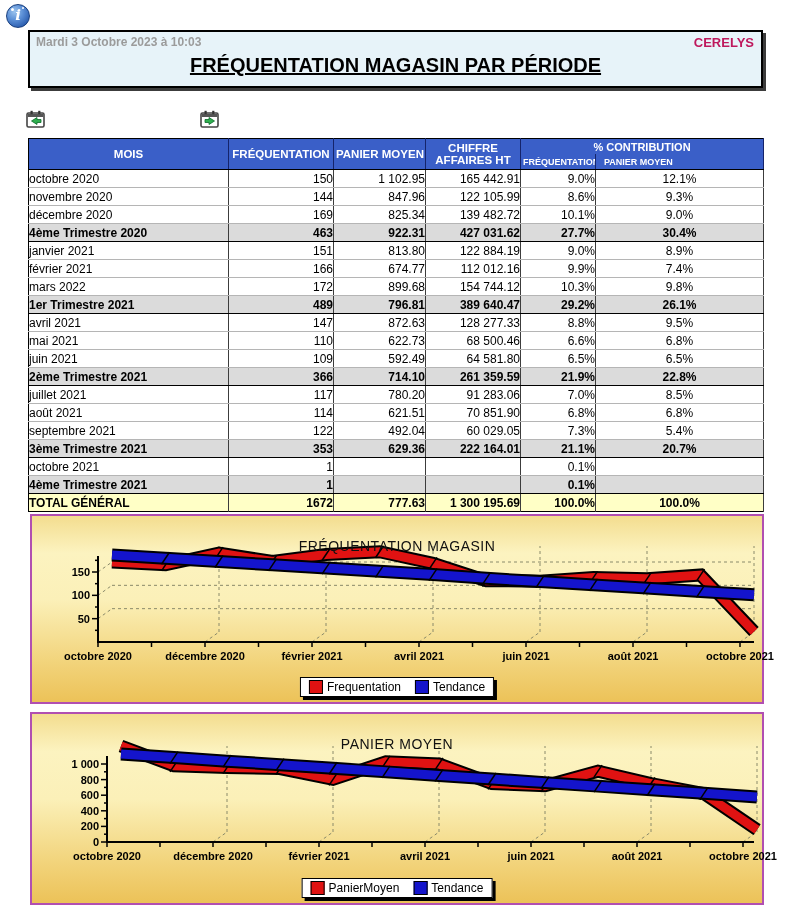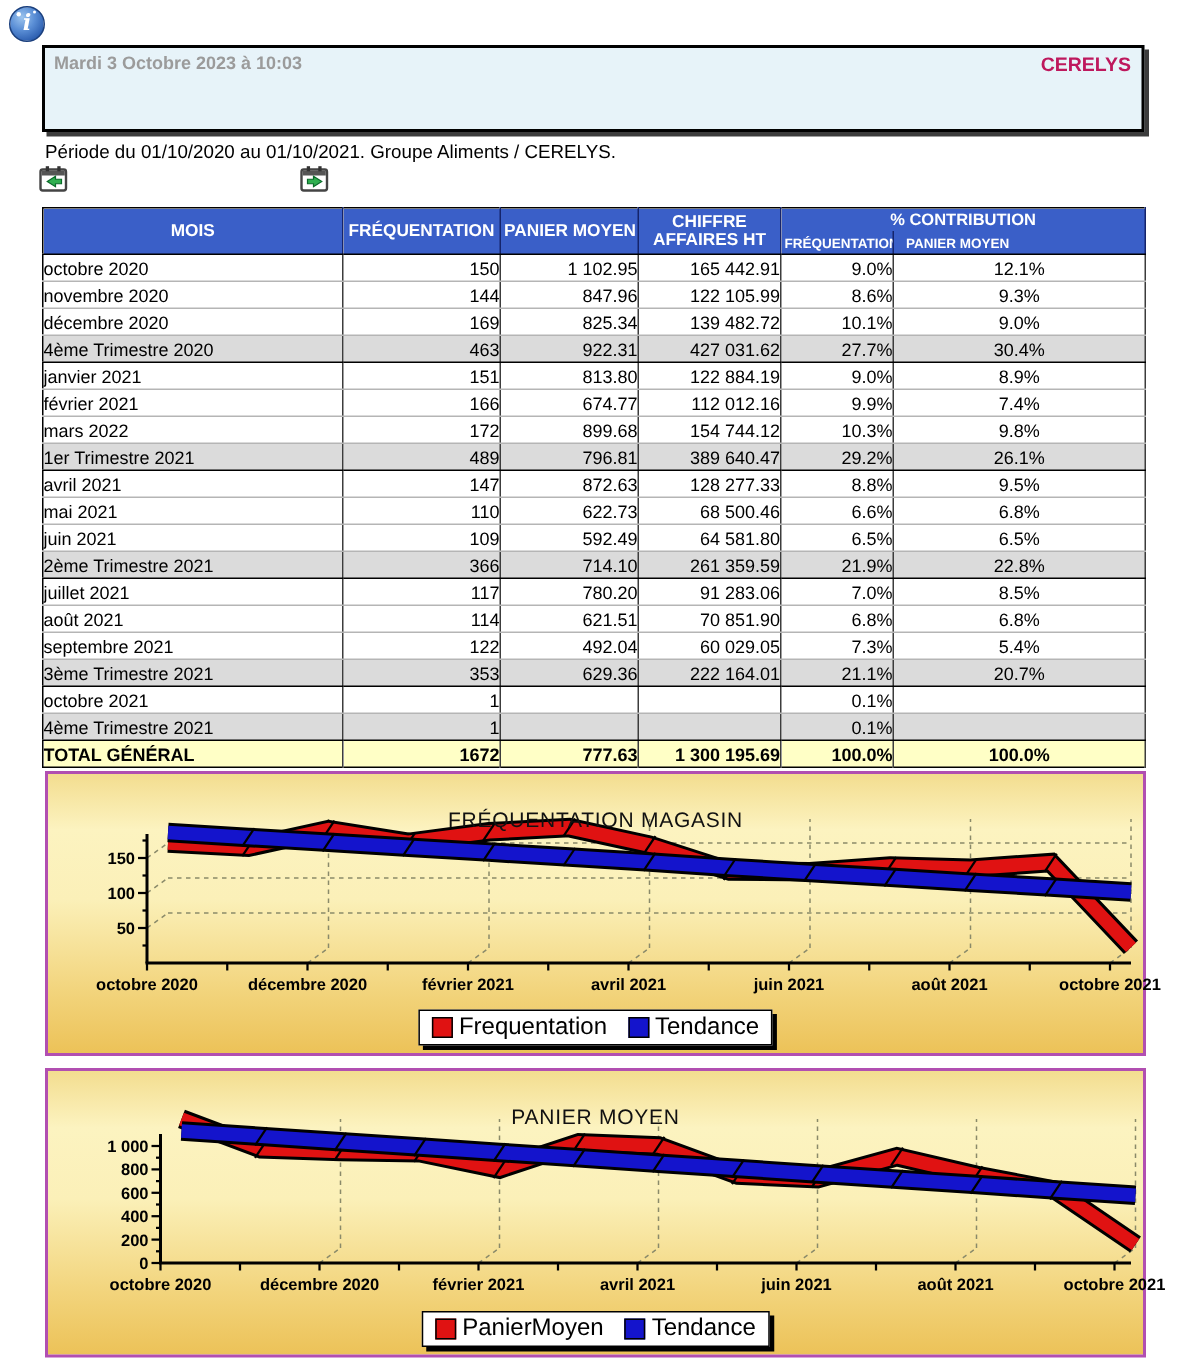--- a/index.html
+++ b/index.html
@@ -37,56 +37,56 @@
   th.th-main{font-size:11.5px;height:15px;}
   th.th-contrib{font-size:11px;height:13px;border-bottom:none !important;}
   th.th-sub{font-size:9px;height:13px;}
   th.th-sub-left{text-align:left !important;padding-left:8px !important;}
   table.report td{height:17px;padding:0;}
   td.c-mois{text-align:left;padding-left:5px;}
   td.c-num{text-align:right;padding-right:6px;}
   td.c-pct{text-align:right;padding-right:8px;}
   td.c-pctp{text-align:center;padding-right:100px;}
   tr.row-month td{border-bottom:1px solid #b5b5b5;background:#fff;}
-  tr.row-quarter td{background:#dbdbdb;font-weight:normal;border-top:1px solid #000;border-bottom:1px solid #000;}
+  tr.row-quarter td{background:#dbdbdb;font-weight:bold;border-top:1px solid #000;border-bottom:1px solid #000;}
   tr.row-total td{background:#ffffc6;font-weight:bold;border-top:1px solid #000;}
 
   
   .chart-box{position:absolute;left:30px;width:730px;border:2px solid #b14fb1;
     background:linear-gradient(180deg,#f3dd8f 0%,#fcf3c0 20%,#fbf0b8 45%,#f2d47c 78%,#ecc258 100%);}
   #chart-box-1{top:514px;height:186px;}
   #chart-box-2{top:712px;height:189px;}
   .chart-title{position:absolute;left:0;right:0;top:6px;text-align:center;font-size:14px;
     letter-spacing:0.5px;color:#111;margin-top:16px;}
   .chart-svg{position:absolute;left:0;top:0;overflow:visible;}
   .legend{position:absolute;left:50%;bottom:5px;transform:translateX(-50%);
     display:flex;align-items:center;gap:14px;background:#fff;border:1px solid #000;
-    box-shadow:3px 3px 0 #000;padding:2px 8px;font-size:16px;white-space:nowrap;}
+    box-shadow:3px 3px 0 #000;padding:2px 8px;font-size:12px;white-space:nowrap;}
   .legend .item{display:flex;align-items:center;gap:4px;}
   .legend .swatch{display:inline-block;width:12px;height:12px;border:1px solid #000;}
 
   text.axis-lbl{font-family:"Liberation Sans","DejaVu Sans",sans-serif;font-size:11px;font-weight:bold;fill:#000;}
 </style>
 </head>
 <body>
 
 <div id="page">
 
   <div class="info-icon">
     <i class="dot"></i>
     <i class="dot dot2"></i>
     <span>i</span>
   </div>
 
   <div class="top-bar">
     <div class="bar-date">Mardi 3 Octobre 2023 à 10:03</div>
     <div class="bar-company">CERELYS</div>
+    <div class="bar-title">FRÉQUENTATION MAGASIN PAR PÉRIODE</div>
   </div>
 
-  <div class="period-text">Période du 01/10/2020 au 01/10/2021. Groupe  Aliments / CERELYS.</div>
 
   <button class="cal-btn cal-prev" title="">
     <svg width="24" height="24" viewBox="0 0 24 24">
       <rect x="3" y="5" width="17" height="14" rx="1.5" fill="#fff" stroke="#444" stroke-width="1.6"></rect>
       <rect x="3.8" y="5.8" width="15.4" height="3.2" fill="#555"></rect>
       <rect x="6.5" y="2.8" width="2.2" height="3.4" fill="#333"></rect>
       <rect x="14.2" y="2.8" width="2.2" height="3.4" fill="#333"></rect>
       <polygon points="13,9.5 7.5,13 13,16.5 13,14.5 17,14.5 17,11.5 13,11.5" fill="#2faf4f" stroke="#0a6a2a" stroke-width="0.8"></polygon>
     </svg>
   </button>

